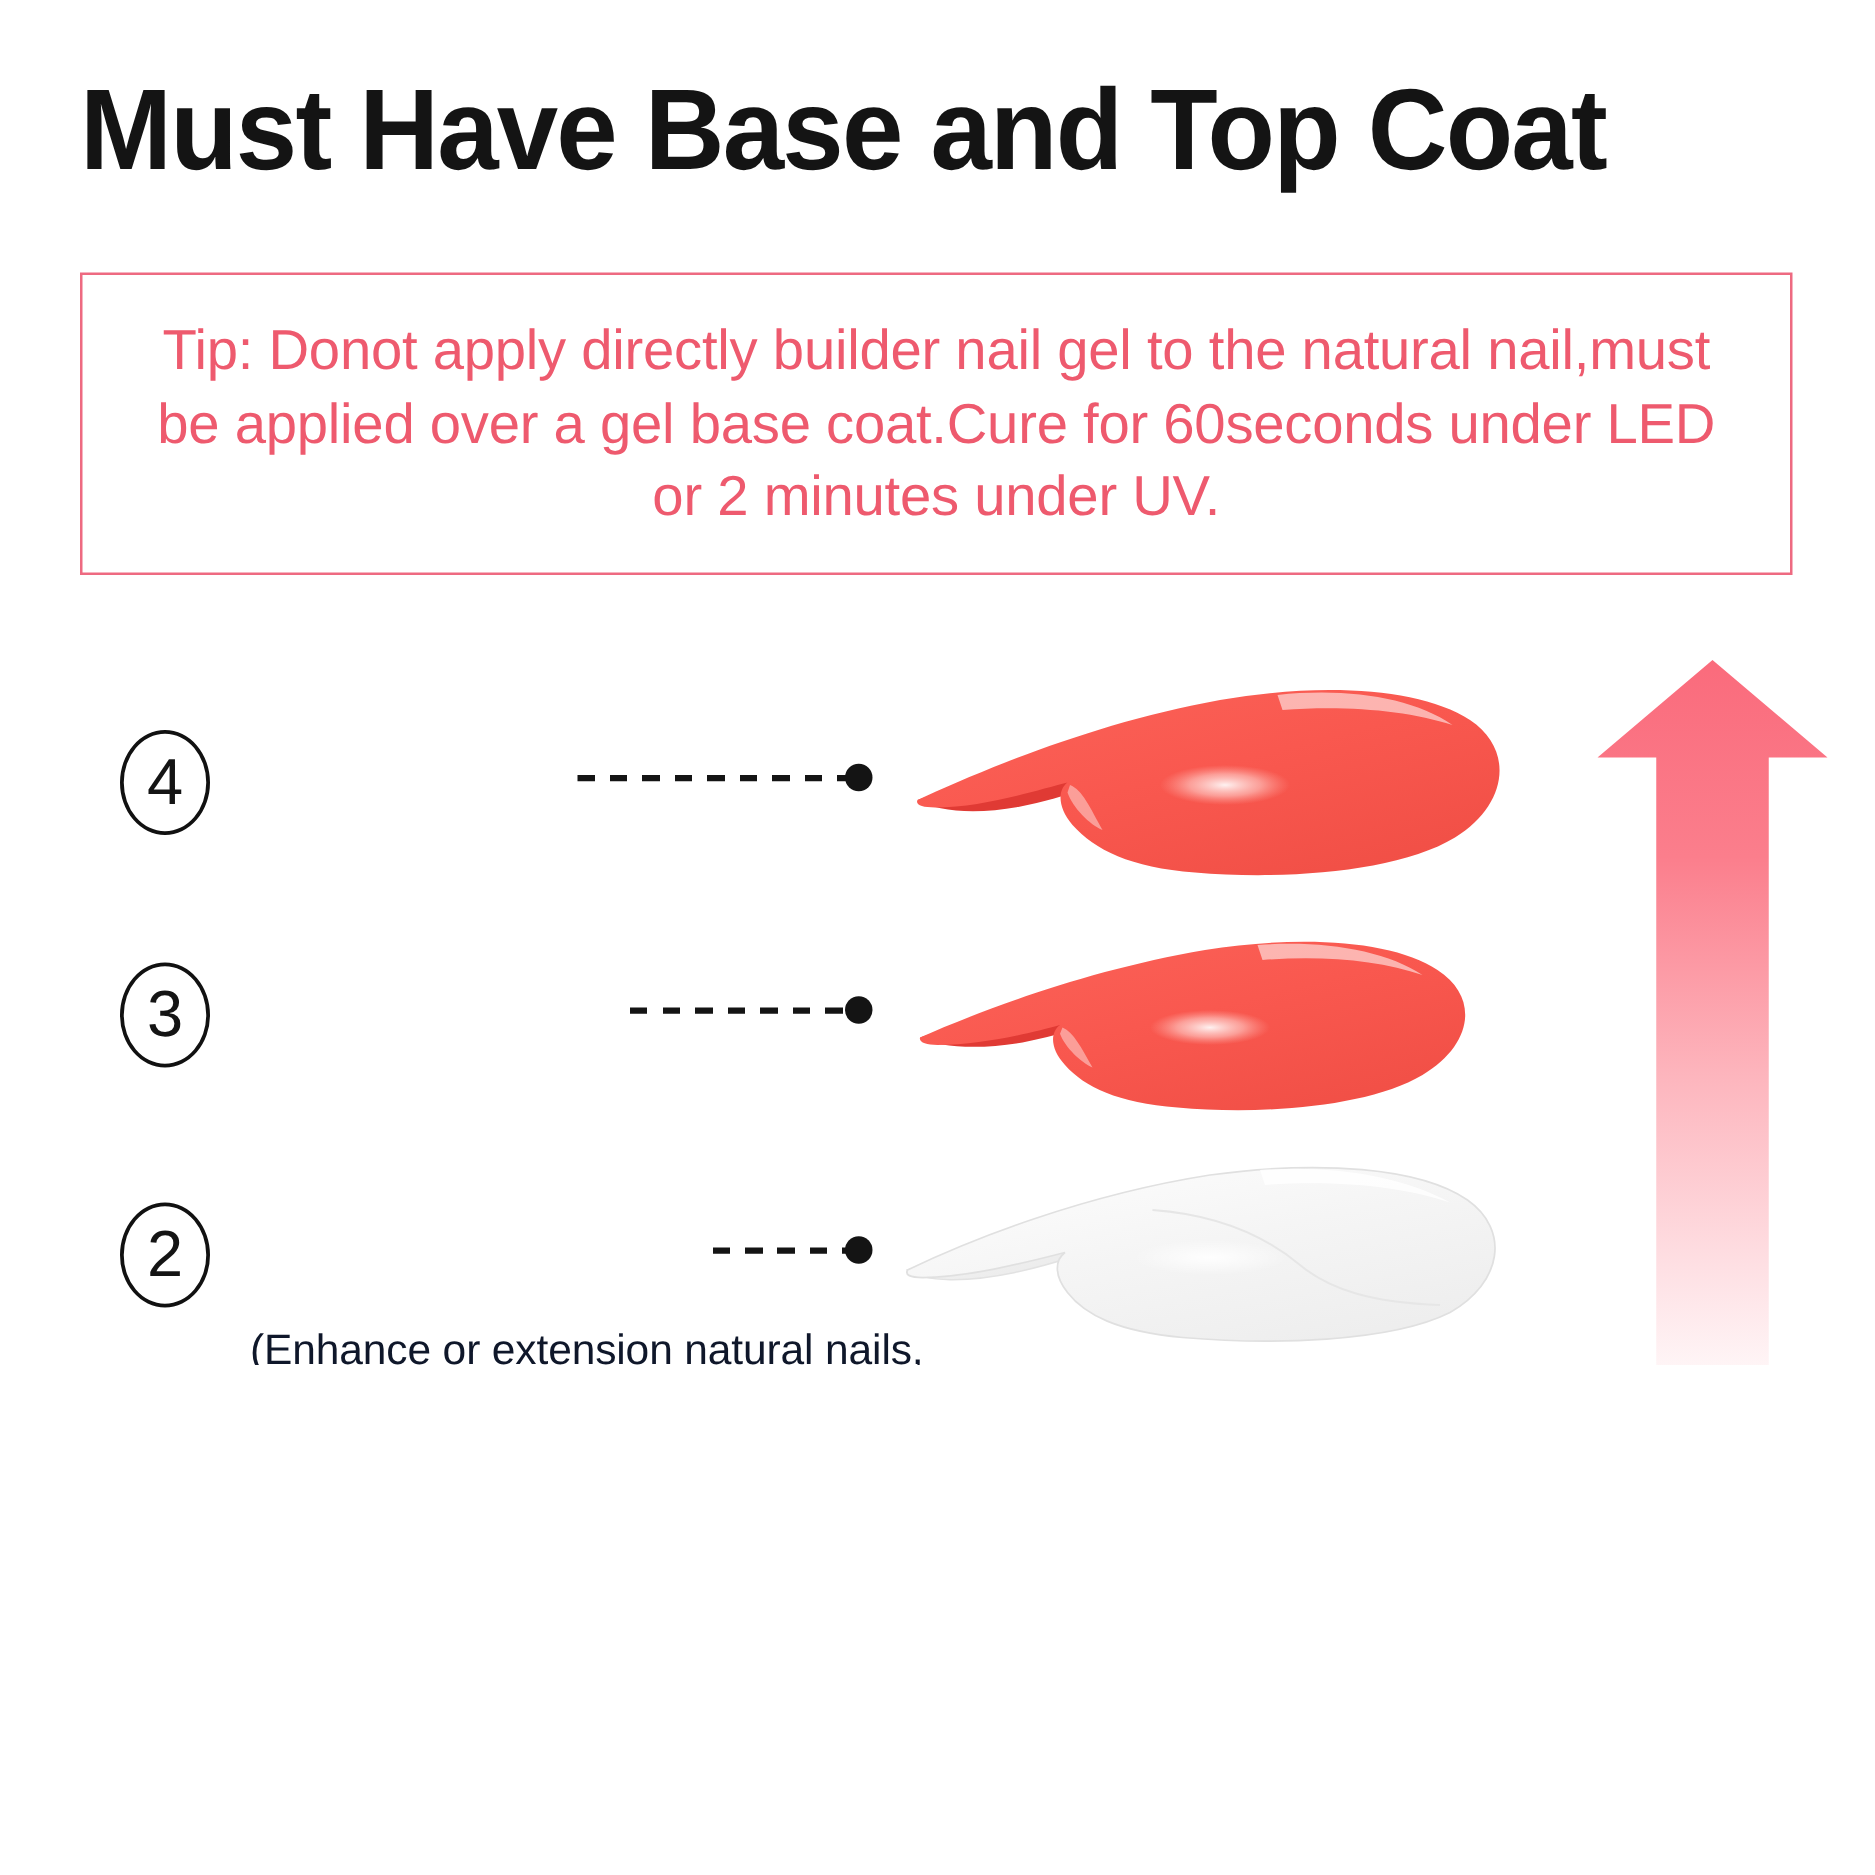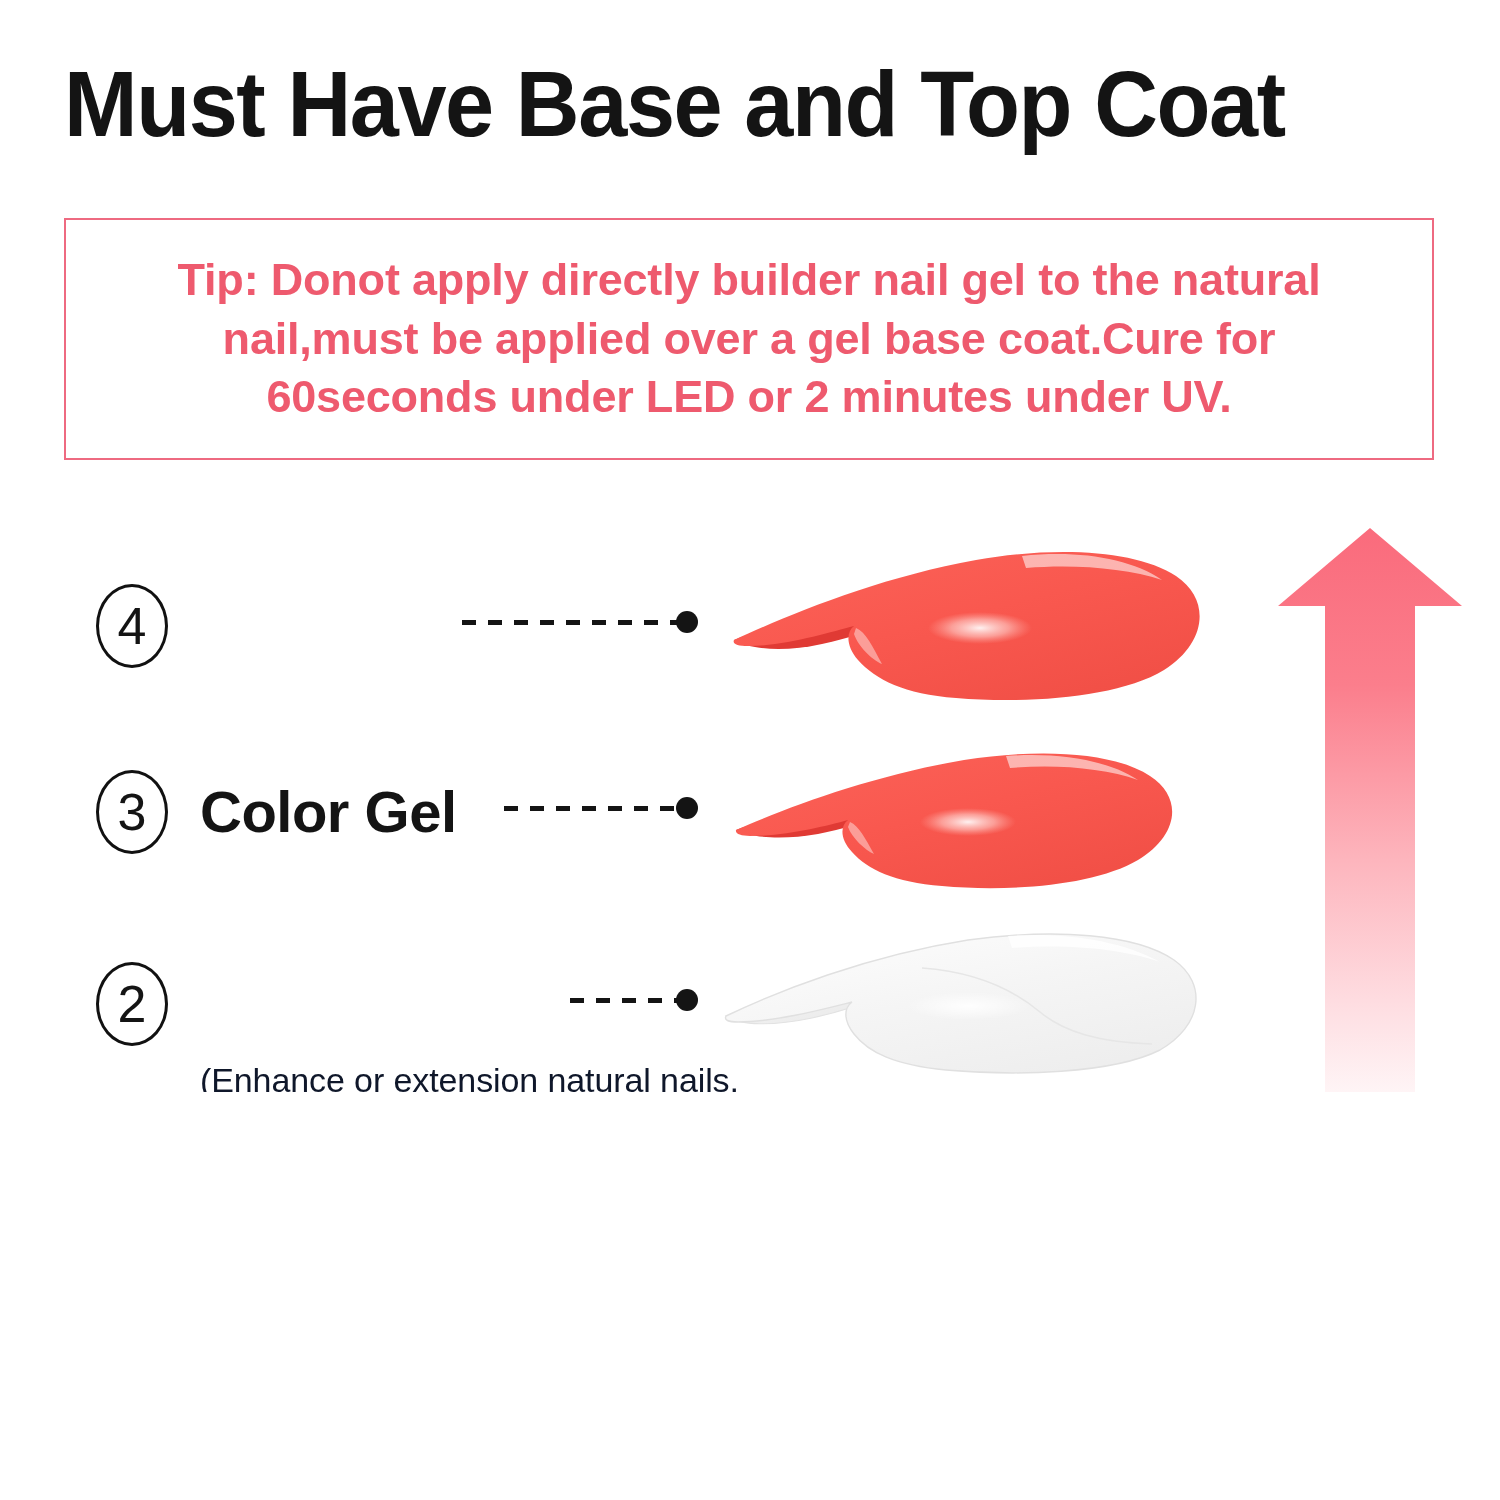--- a/index.html
+++ b/index.html
@@ -49,21 +49,20 @@
     align-items: center;
     justify-content: center;
   }
   #tip-text {
     width: 1272px;
     text-align: center;
     font-size: 45px;
     line-height: 1.30;
     color: #EE5A6E;
     letter-spacing: -0.2px;
-    font-weight: bold;
   }
   .num-circle {
     position: absolute;
     left: 96px;
     width: 72px;
     height: 84px;
     border: 3px solid #111111;
     border-radius: 50%;
     box-sizing: border-box;
     display: flex;
@@ -277,21 +276,20 @@
              C 12 118, 6 116, 8 112 Z" fill="url(#redA)"></path>
 
     <path d="M296 28 C 352 22, 404 30, 436 52 C 400 40, 348 36, 300 40 Z" fill="#FFFFFF" opacity="0.55"></path>
 
     <path d="M130 100 C 140 104, 146 118, 156 136 C 146 132, 132 118, 128 106 Z" fill="#FFFFFF" opacity="0.42"></path>
 
     <ellipse cx="254" cy="100" rx="52" ry="16" fill="url(#hlA)"></ellipse>
   </svg>
 
   <div class="num-circle" style="top:770px">3</div>
-  <div class="step-label" style="top:783px">Color Gel</div>
   <div class="leader" style="left:504px; top:806px; width:182px;"></div>
   <div class="leader-dot" style="left:676px; top:797px;"></div>
 
   <svg class="swatch" style="left:730px; top:736px; width:478px; height:160px;" viewBox="0 0 478 160">
     <defs>
       <linearGradient id="redB" x1="0.1" y1="0" x2="0.9" y2="1">
         <stop offset="0%" stop-color="#FB6258"></stop>
         <stop offset="45%" stop-color="#F9584F"></stop>
         <stop offset="100%" stop-color="#F04E45"></stop>
       </linearGradient>

